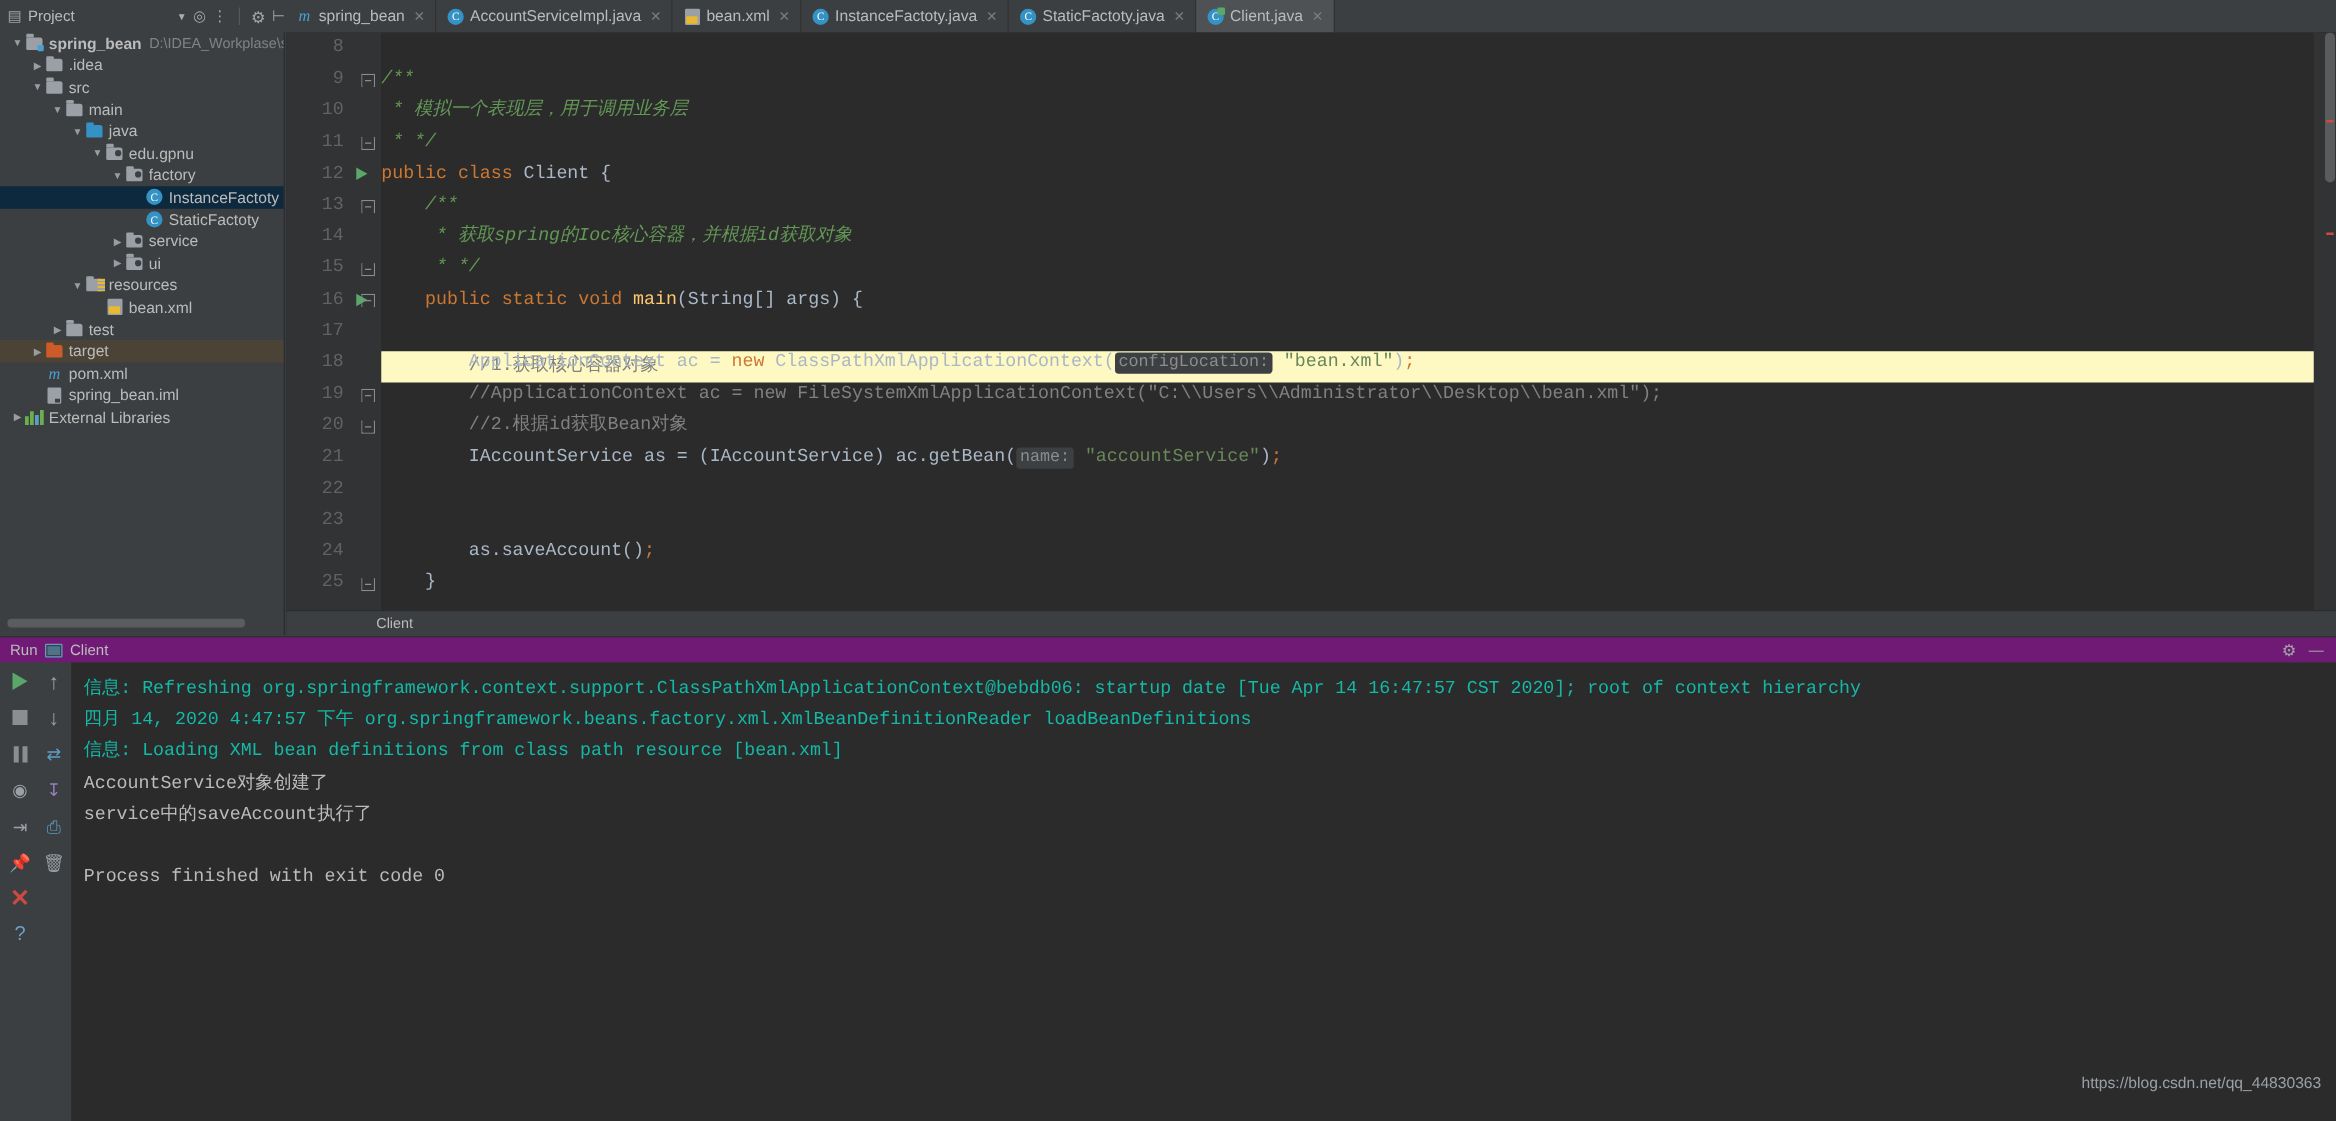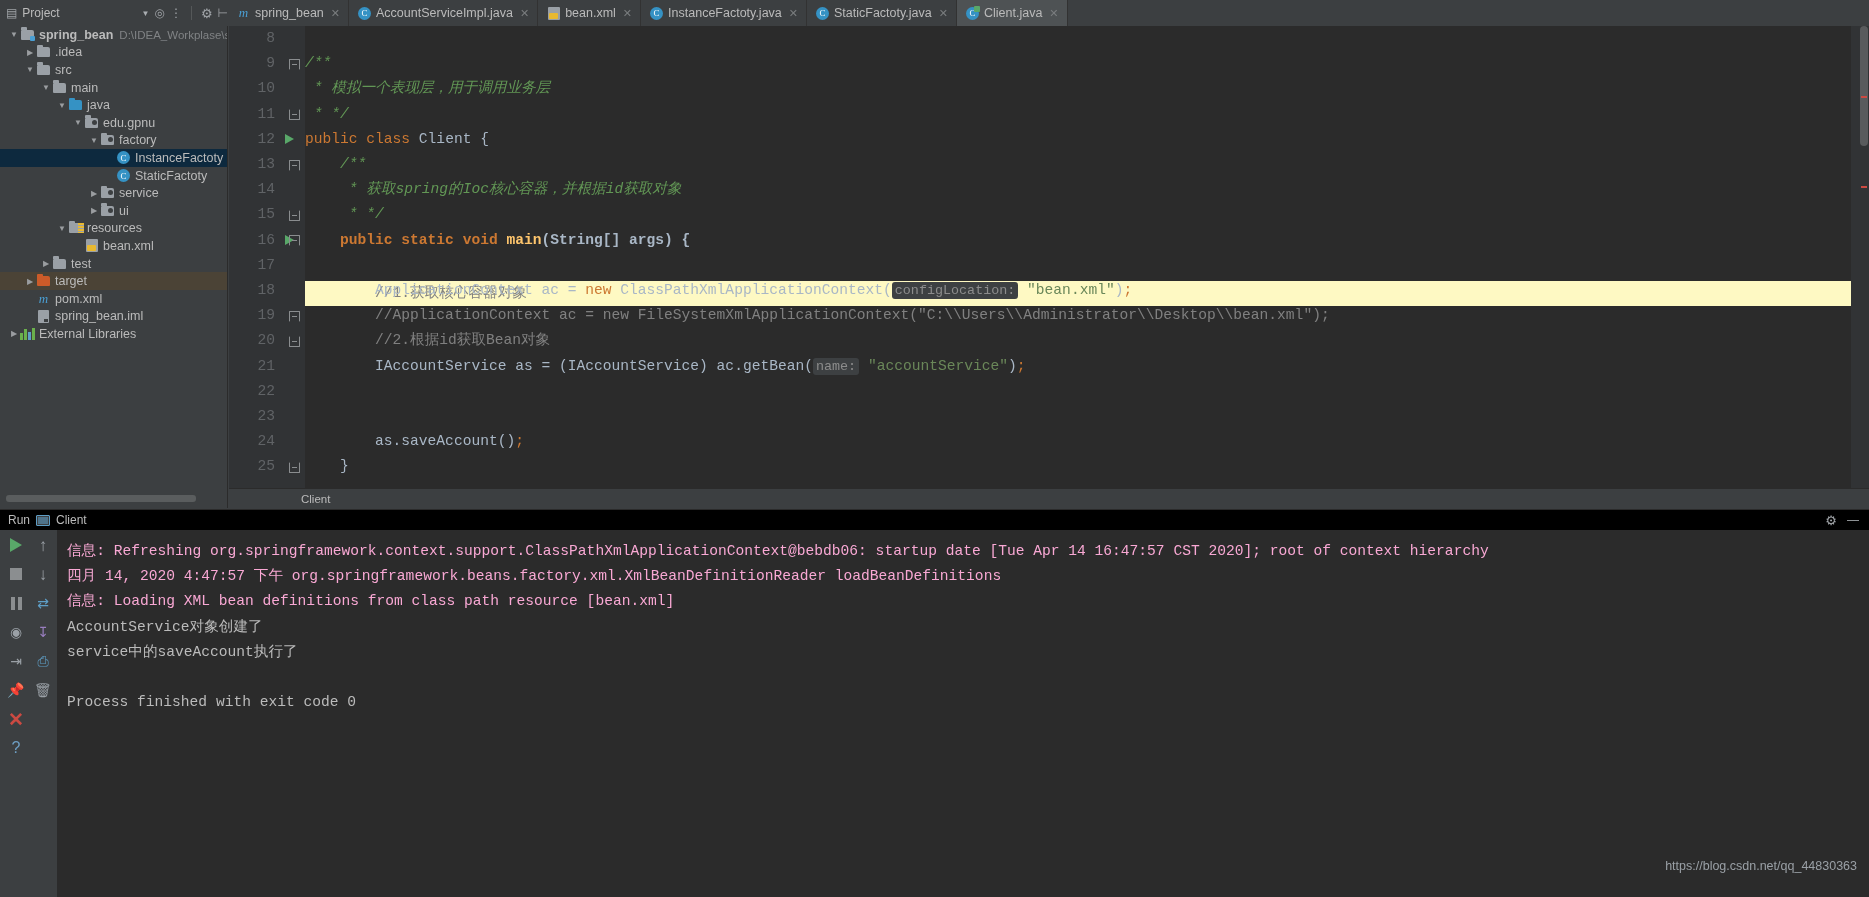--- a/index.html
+++ b/index.html
@@ -109,21 +109,21 @@
                  align-items: center; padding-left: 72px; font-size: 11.5px; color: #bbbbbb; }
   .right-edge { position: absolute; right: 0; top: 0; width: 18px; height: 482px; background: #313335; }
   .code-pane-right { position: absolute; left: 1085px; top: 0; right: 18px; height: 482px;
                      background: #313335; }
 
   
   .runpanel { position: absolute; left: 0; top: 509px; width: 1869px; height: 388px;
               background: #3c3f41; border-top: 1px solid #2b2b2b; }
   .run-header { position: absolute; left: 0; top: 0; width: 1869px; height: 20px;
                 display: flex; align-items: center; gap: 6px; padding-left: 8px;
-                font-size: 12px; color: #bbbbbb; background: #000000; }
+                font-size: 12px; color: #bbbbbb; background: #701a75; }
   .run-win-ico { width: 14px; height: 11px; border: 1.5px solid #5e9ec6; border-radius: 1px;
                  background: #3c3f41; position: relative; }
   .run-win-ico:after { content: ""; position: absolute; left: 1px; top: 1px; right: 1px; bottom: 1px;
                        background: #5e9ec6; opacity: .55; }
   .hdr-right { margin-left: auto; display: flex; gap: 10px; padding-right: 10px; align-items: center; }
   .run-toolbar { position: absolute; left: 0; top: 20px; width: 56px; height: 368px;
                  background: #3c3f41; }
   .tb-col { position: absolute; top: 4px; width: 28px; display: flex; flex-direction: column;
             align-items: center; gap: 7px; }
   .tb-col.c1 { left: 2px; } .tb-col.c2 { left: 29px; }
@@ -134,21 +134,21 @@
   .sq-stop { width: 12px; height: 12px; background: #8b8e90; }
   .pause { display: flex; gap: 3px; } .pause i { display: block; width: 4px; height: 13px; background: #8b8e90; }
   .arr-up, .arr-down { color: #9aa0a6; font-size: 17px; line-height: 1; }
   .xred { color: #cc4a42; font-size: 19px; font-weight: bold; line-height: 1; }
   .qmark { color: #6e9fc4; font-size: 16px; line-height: 1; }
   .pin { color: #a9a2c9; font-size: 14px; }
   .console { position: absolute; left: 57px; top: 20px; right: 0; height: 368px;
              background: #2b2b2b; padding: 9px 0 0 10px; overflow: hidden; }
   .cline { font-family: "Liberation Mono", monospace; font-size: 14.6px; line-height: 25.2px;
            white-space: pre; color: #bbbbbb; }
-  .cline.red { color: #f9a8d4; }
+  .cline.red { color: #14b8a6; }
   .watermark { position: absolute; right: 12px; bottom: 24px; font-size: 12.5px; color: #9aa0a6;
                font-family: "Liberation Sans", sans-serif; }
   .gear { color: #a0a4a8; font-size: 13px; }
 </style>
 </head>
 <body>
 
 <div class="app">
 
   <div class="topbar">
@@ -408,21 +408,21 @@
     <div class="code-pane-right"></div>
     <div class="code-area" id="code-host">
         <div class="line" style="top: 0px; position: absolute; left: 0px; right: 0px;"></div>
         <div class="line" style="top: 25.2px; position: absolute; left: 0px; right: 0px;"><span class="jdoc">/**</span></div>
         <div class="line" style="top: 50.4px; position: absolute; left: 0px; right: 0px;"><span class="jdoc"> * 模拟一个表现层，用于调用业务层</span></div>
         <div class="line" style="top: 75.6px; position: absolute; left: 0px; right: 0px;"><span class="jdoc"> * */</span></div>
         <div class="line" style="top: 100.8px; position: absolute; left: 0px; right: 0px;"><span class="kw">public class </span><span class="pun">Client </span><span class="pun">{</span></div>
         <div class="line" style="top: 126px; position: absolute; left: 0px; right: 0px;"><span class="jdoc">    /**</span></div>
         <div class="line" style="top: 151.2px; position: absolute; left: 0px; right: 0px;"><span class="jdoc">     * 获取spring的Ioc核心容器，并根据id获取对象</span></div>
         <div class="line" style="top: 176.4px; position: absolute; left: 0px; right: 0px;"><span class="jdoc">     * */</span></div>
-        <div class="line" style="top: 201.6px; position: absolute; left: 0px; right: 0px; font-weight: bold;"><span class="pun">    </span><span class="kw">public static void </span><span class="fn">main</span><span class="pun">(String[] args) {</span></div>
+        <div class="line" style="top: 201.6px; position: absolute; left: 0px; right: 0px;"><span class="pun">    </span><span class="kw">public static void </span><span class="fn">main</span><span class="pun">(String[] args) {</span></div>
         <div class="line hl" style="top: 226.8px; position: absolute; left: 0px; right: 0px;"><span class="cmt">        //1.获取核心容器对象</span></div>
         <div class="line" style="top: 277.2px; position: absolute; left: 0px; right: 0px;"><span class="cmt">        //ApplicationContext ac = new FileSystemXmlApplicationContext("C:\\Users\\Administrator\\Desktop\\bean.xml");</span></div>
         <div class="line" style="top: 252px; position: absolute; left: 0px; right: 0px;"><span class="pun">        ApplicationContext ac = </span><span class="kw">new </span><span class="pun">ClassPathXmlApplicationContext(</span><span class="hint">configLocation:</span><span class="pun"> </span><span class="str">"bean.xml"</span><span class="pun">)</span><span class="sem">;</span></div>
         <div class="line" style="top: 302.4px; position: absolute; left: 0px; right: 0px;"><span class="cmt">        //2.根据id获取Bean对象</span></div>
         <div class="line" style="top: 327.6px; position: absolute; left: 0px; right: 0px;"><span class="pun">        IAccountService as = (IAccountService) ac.getBean(</span><span class="hint">name:</span><span class="pun"> </span><span class="str">"accountService"</span><span class="pun">)</span><span class="sem">;</span></div>
         <div class="line" style="top: 352.8px; position: absolute; left: 0px; right: 0px;"></div>
         <div class="line" style="top: 403.2px; position: absolute; left: 0px; right: 0px;"><span class="pun">        as.saveAccount()</span><span class="sem">;</span></div>
         <div class="line" style="top: 428.4px; position: absolute; left: 0px; right: 0px;"><span class="pun">    }</span></div>
       </div>
     <div class="right-edge">

